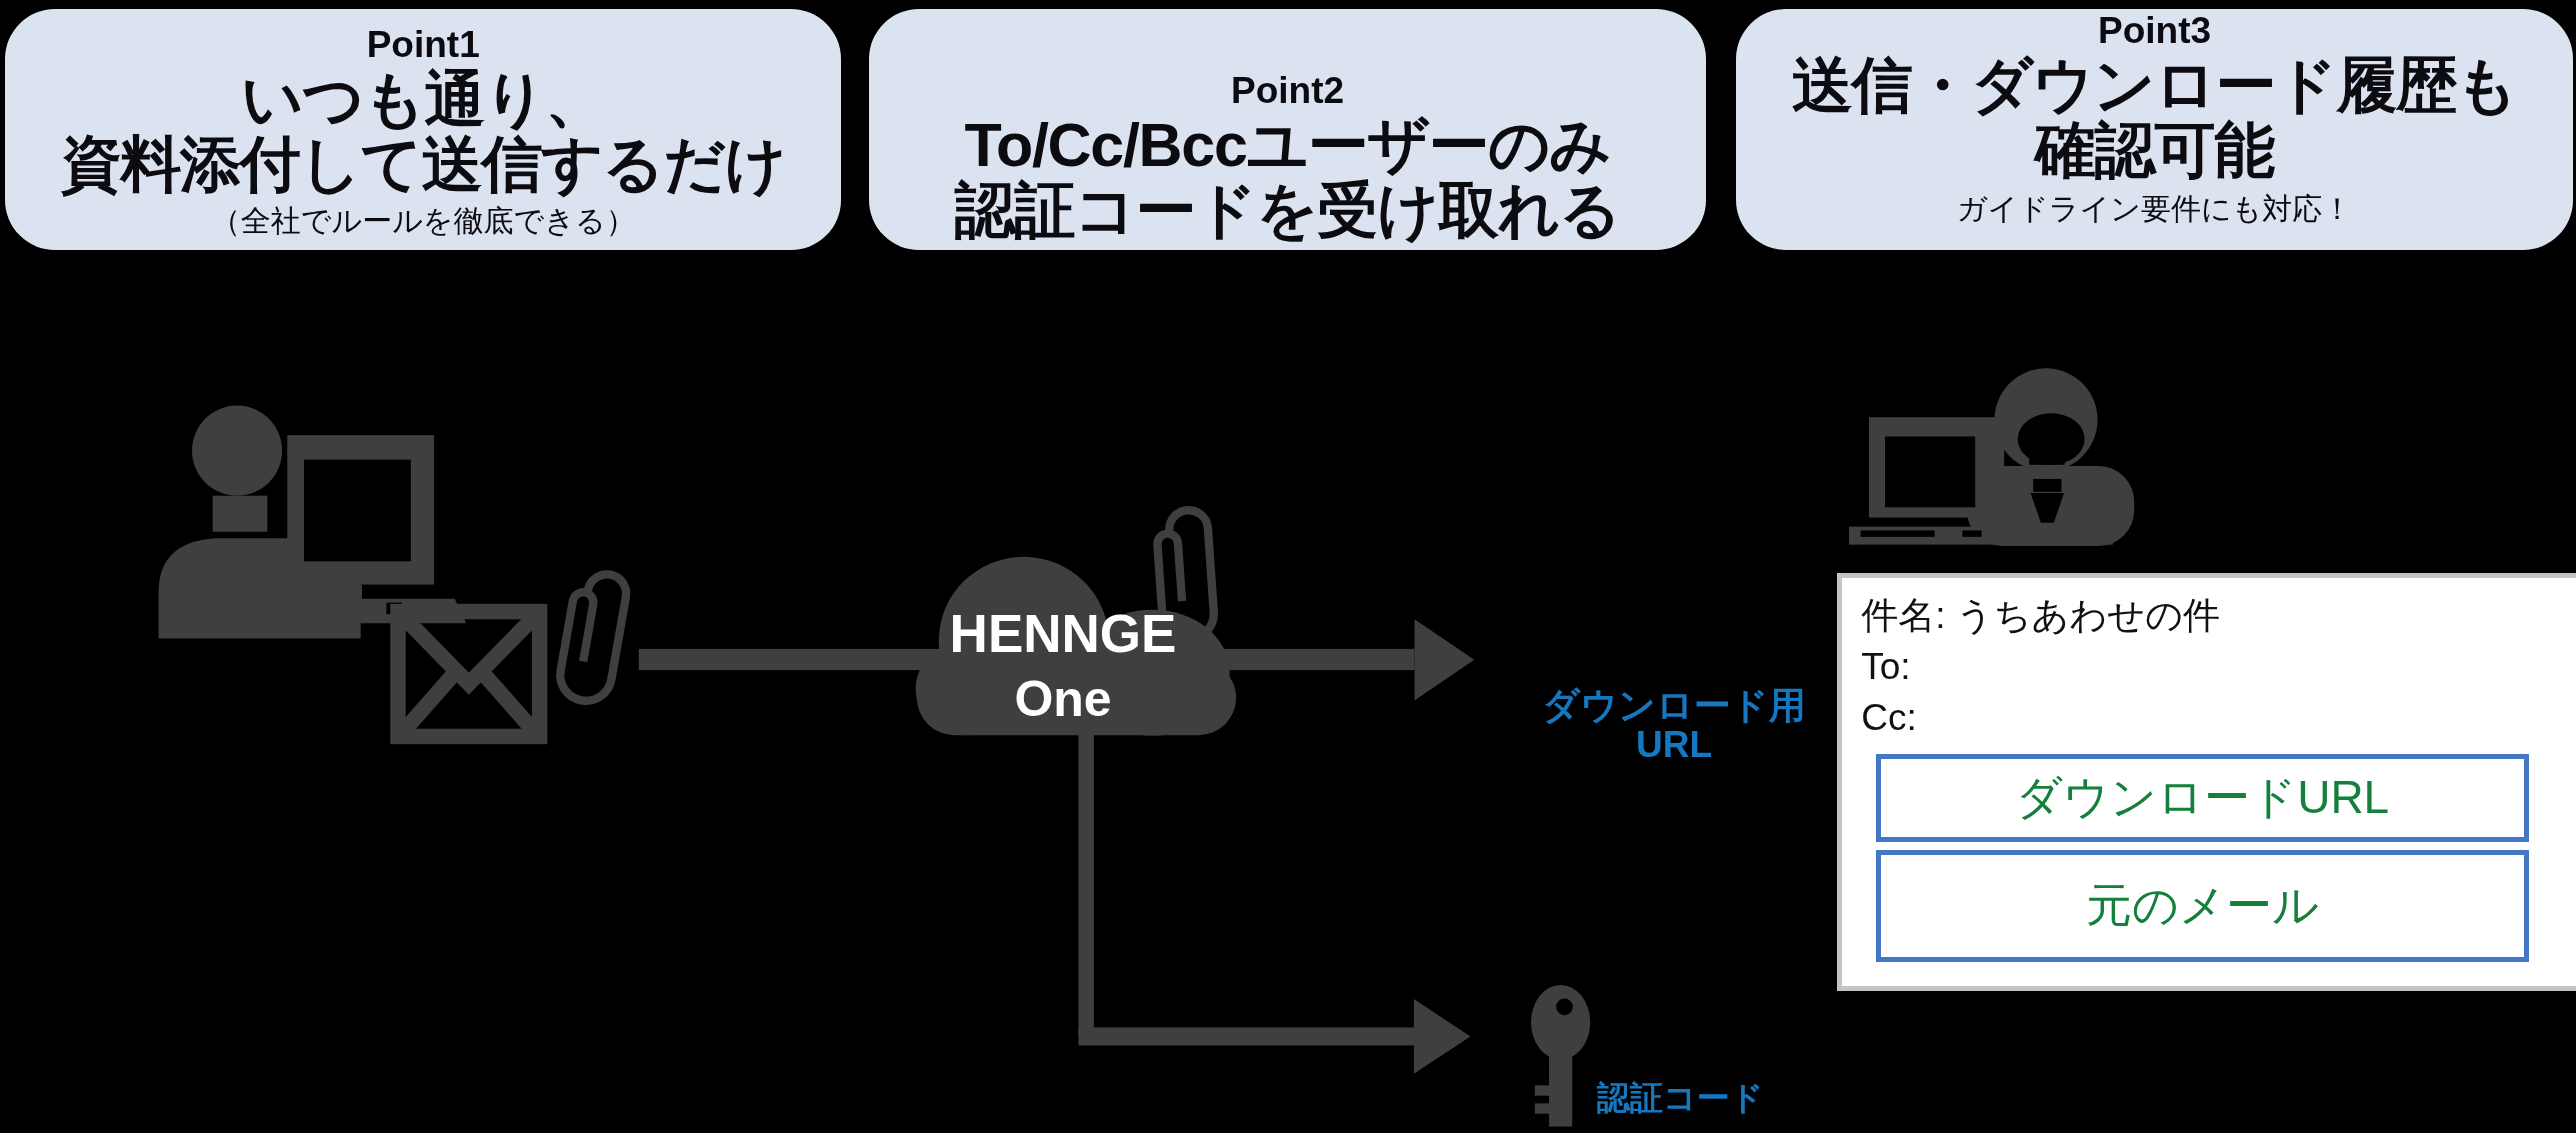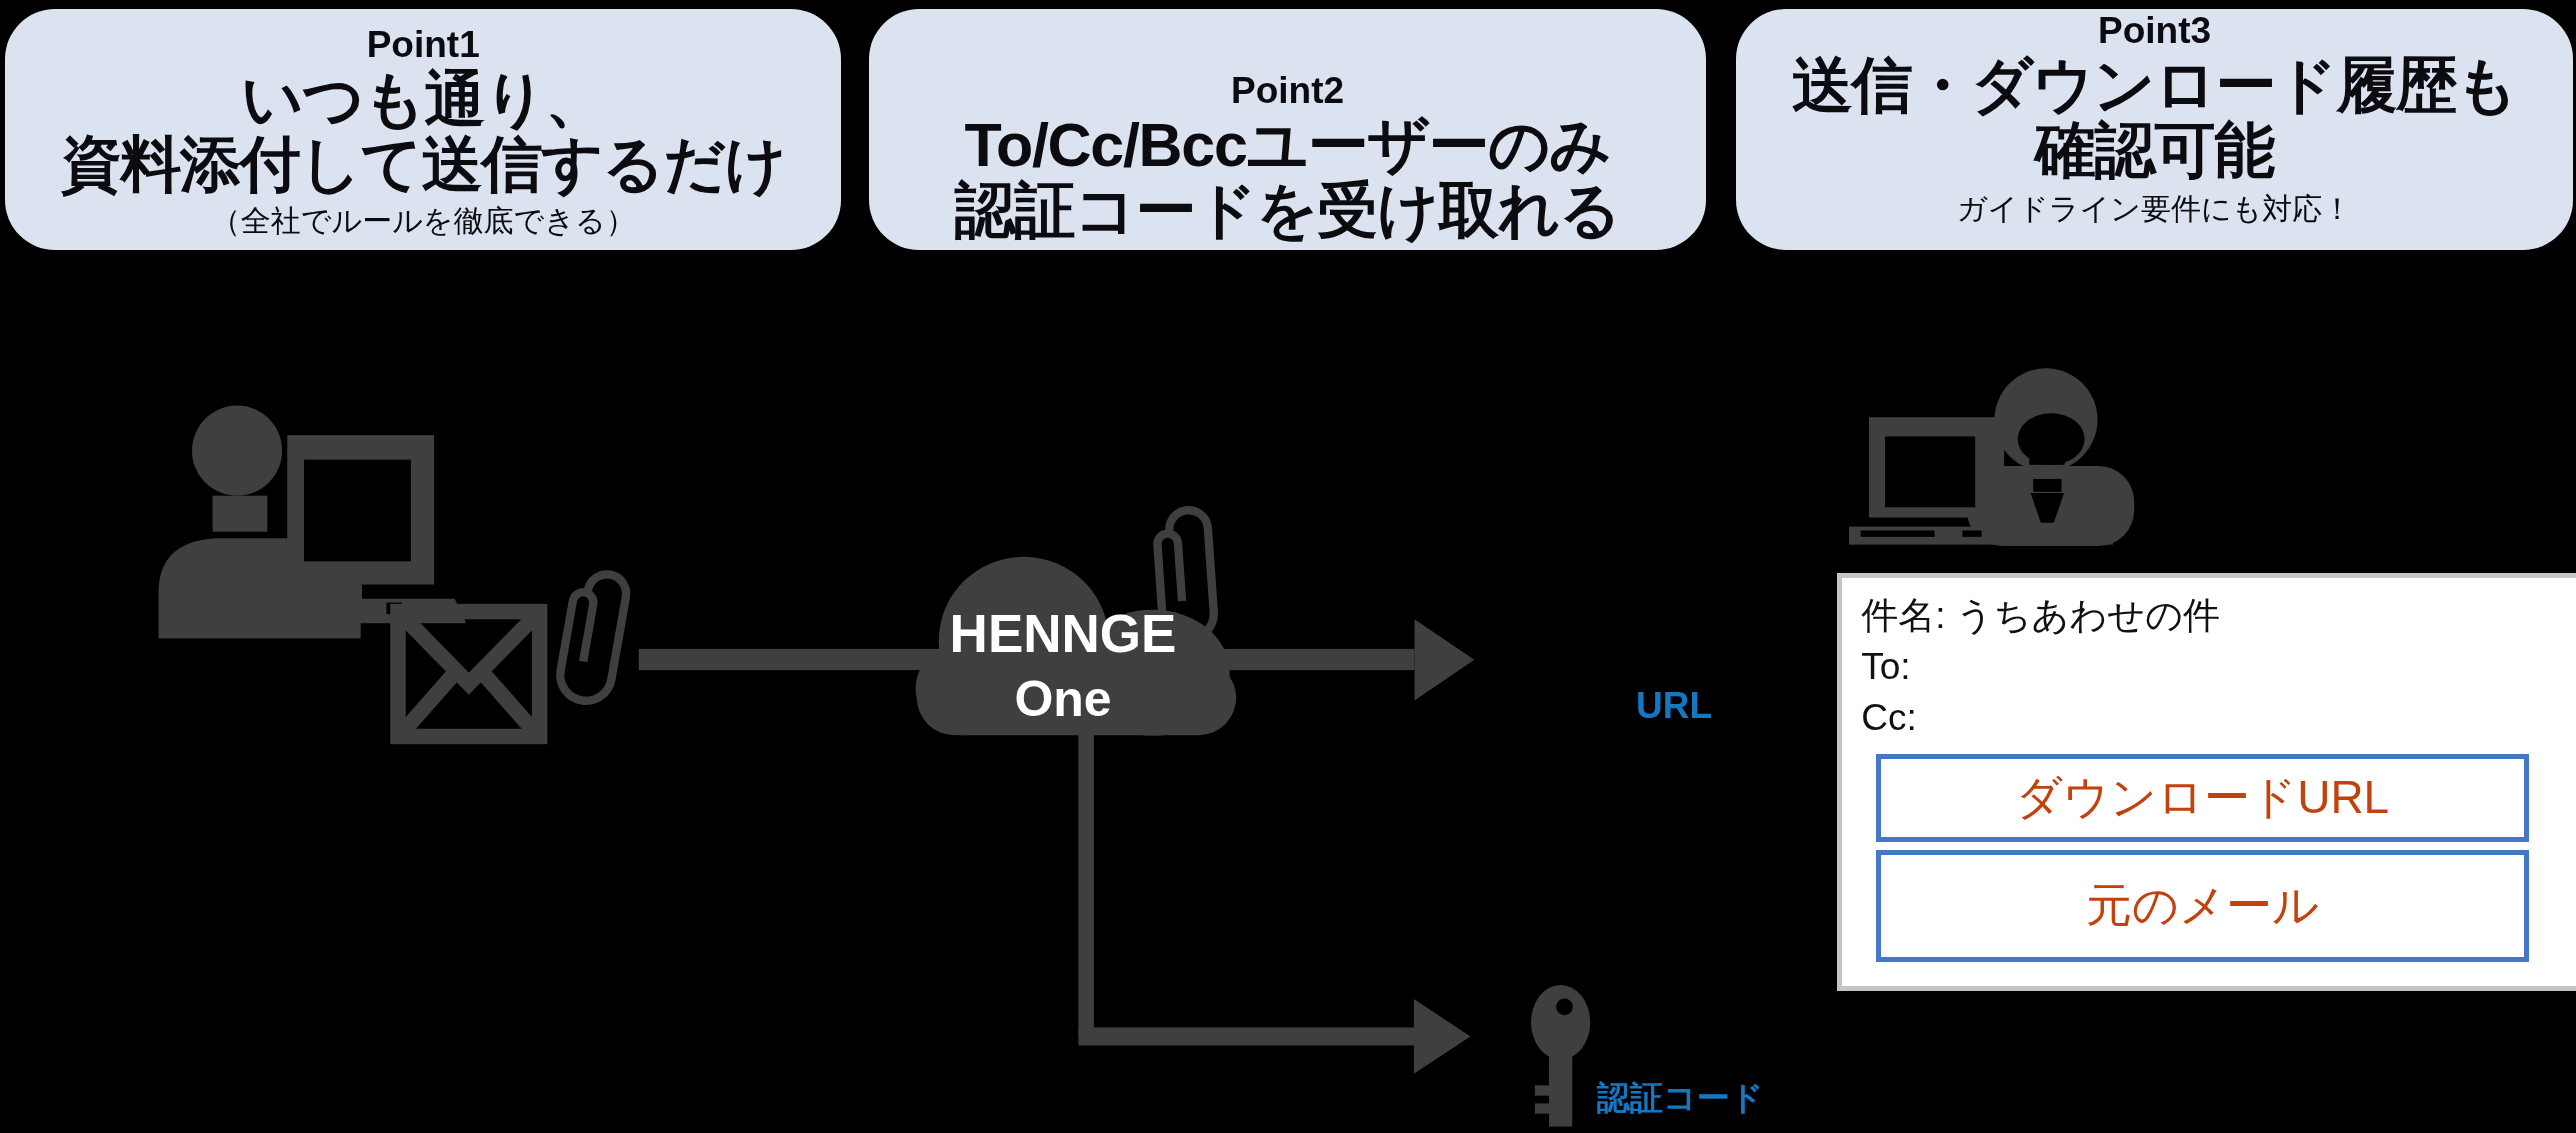--- a/index.html
+++ b/index.html
@@ -69,21 +69,21 @@
     border:5.8px solid var(--panel-border);
     color:#111111;
   }
   .email-panel .hdr{padding:19.3px 0 0 19.3px}
   .email-line{font-size:37px;line-height:1.0;margin-bottom:14px;white-space:nowrap}
   .mail-btn{
     position:absolute;left:34px;width:653px;
     background:var(--panel-bg);
     border:5.8px solid var(--button-border-blue);
     display:flex;align-items:center;justify-content:center;
-    font-size:46px;color:#c2410c;white-space:nowrap;cursor:pointer;
+    font-size:46px;color:#15803d;white-space:nowrap;cursor:pointer;
   }
   .btn-download{top:176px;height:88px}
   .btn-original{top:272px;height:112px}
 </style>
 </head>
 <body>
 
 <div class="stage">
 
   <div class="card c1">
@@ -174,20 +174,21 @@
       <rect class="cut" x="3048" y="824" width="30" height="10"></rect>
     </g>
   </svg>
 
   <div class="cloud-label">
     <div class="l1">HENNGE</div>
     <div class="l2">One</div>
   </div>
 
   <div class="blue-label dl-label">
+    <div>ダウンロード用</div>
     <div>URL</div>
   </div>
   <div class="blue-label auth-label">認証コード</div>
 
   <div class="email-panel">
     <div class="hdr">
       <div class="email-line">件名: うちあわせの件</div>
       <div class="email-line">To:</div>
       <div class="email-line">Cc:</div>
     </div>

